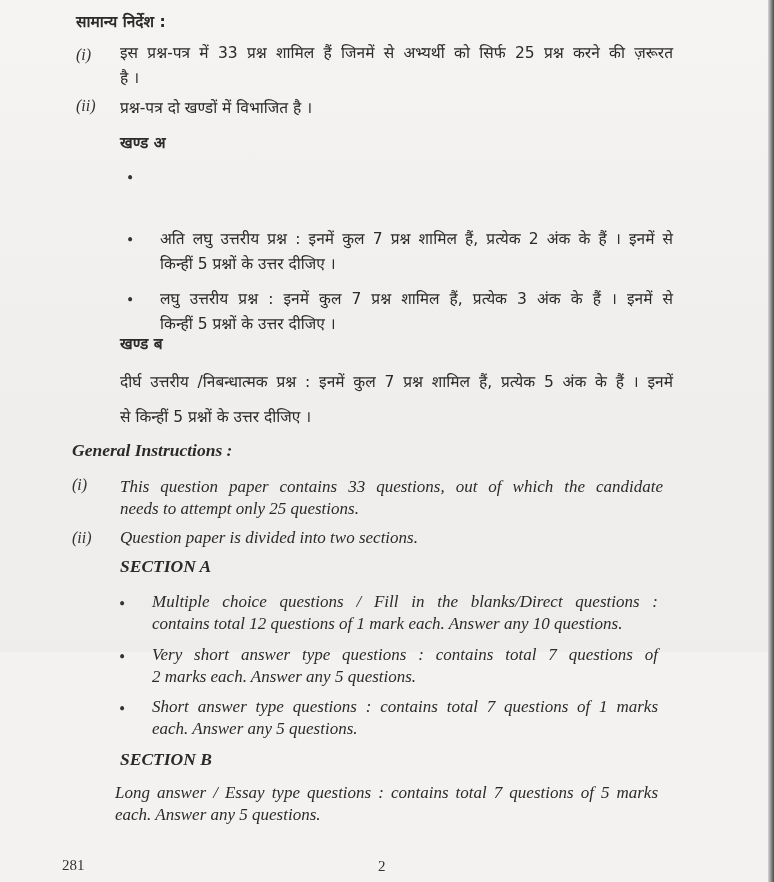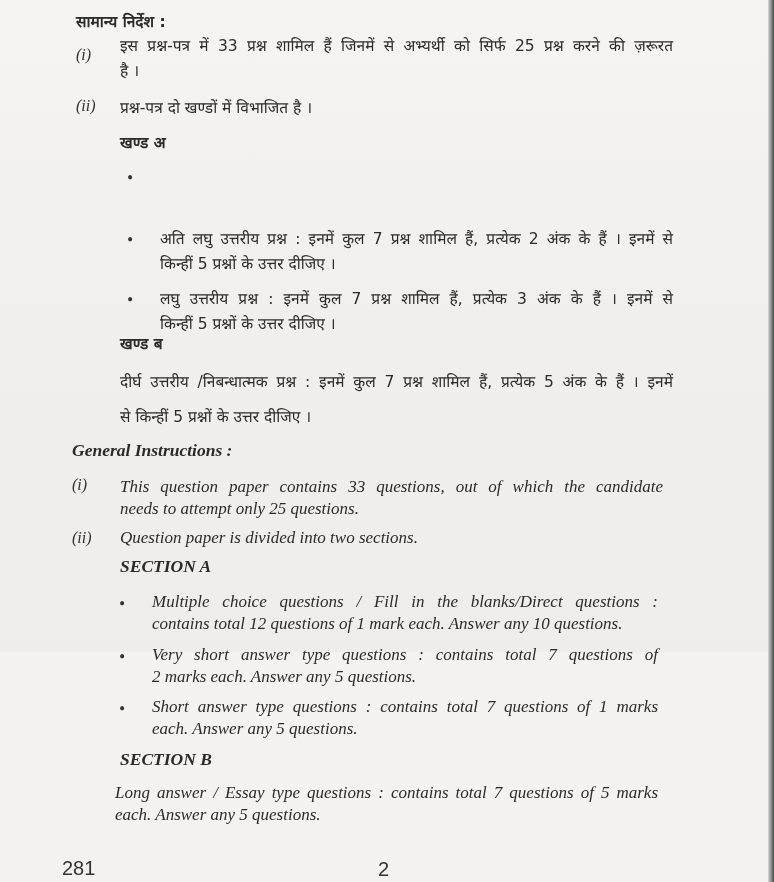--- a/index.html
+++ b/index.html
@@ -19,31 +19,31 @@
   }
   .abs { position: absolute; white-space: nowrap; }
   .hi { font-family: "DejaVu Sans", sans-serif; font-size: 15.5px; color: #2b2b2b; }
   .hi-bold { font-weight: bold; }
   .en { font-family: "Liberation Serif", serif; font-style: italic; font-size: 17px; color: #2b2b2b; }
   .en-head { font-family: "Liberation Serif", serif; font-style: italic; font-weight: bold; font-size: 17.5px; }
   .num { font-family: "Liberation Serif", serif; font-style: italic; font-size: 16px; color: #333; }
   .bullet { font-size: 14px; color: #333; }
   .line { display: block; }
   .just { text-align: justify; text-align-last: justify; display: block; }
-  .foot { font-family: Liberation Sans, sans-serif; font-size: 20px; color: #333; }
+  .foot { font-family: Liberation Serif, serif; font-size: 15px; color: #333; }
 </style>
 </head>
 <body>
 
 <div class="page">
 
   <div class="abs hi hi-bold" style="left:76px; top:10px;">सामान्य निर्देश :</div>
 
   <div class="abs num" style="left:76px; top:46px;">(i)</div>
-  <div class="abs hi" style="left:120px; top:34px; width:553px;">
+  <div class="abs hi" style="left:120px; top:41px; width:553px;">
     <span class="just">इस प्रश्न-पत्र में 33 प्रश्न शामिल हैं जिनमें से अभ्यर्थी को सिर्फ 25 प्रश्न करने की ज़रूरत</span>
     <span class="line" style="margin-top:3px;">है ।</span>
   </div>
 
   <div class="abs num" style="left:76px; top:97px;">(ii)</div>
   <div class="abs hi" style="left:120px; top:96px;">प्रश्न-पत्र दो खण्डों में विभाजित है ।</div>
 
   <div class="abs hi hi-bold" style="left:120px; top:131px;">खण्ड अ</div>
 
   <div class="abs bullet" style="left:126px; top:170px;">•</div>

